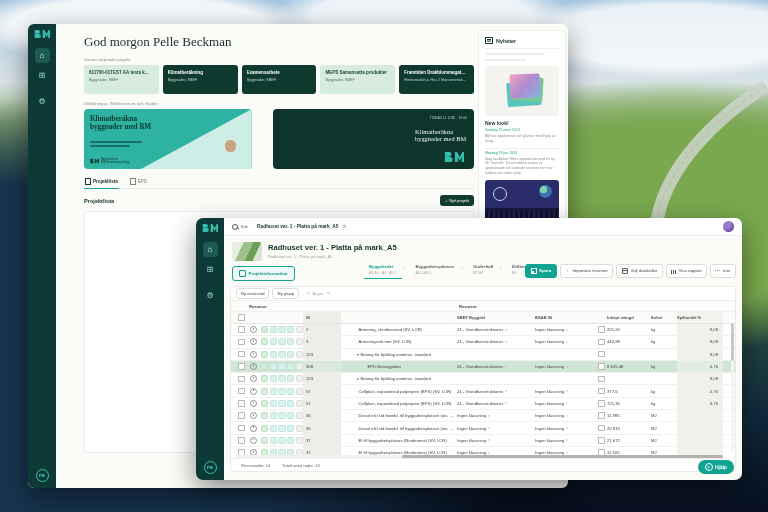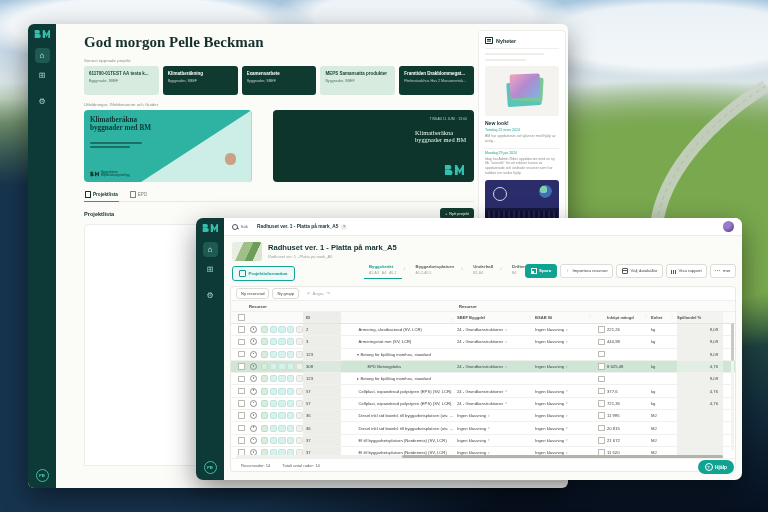--- a/index.html
+++ b/index.html
@@ -28,29 +28,29 @@
   .rail .nav{margin-top:9px;display:flex;flex-direction:column;gap:5px;align-items:center}
   .icon-btn{width:15px;height:15px;border-radius:4px;display:flex;align-items:center;
             justify-content:center;color:#9fd8cd;font-size:8px;line-height:1}
   .icon-btn.active{background:#1d5a50;color:#eafffb}
   .icon-btn.gear{margin-top:6px}
   .rail .avatar{margin-top:auto;margin-bottom:6px;width:13px;height:13px;border-radius:50%;
      border:1px solid #35c0ad;color:#3fd0bb;font-size:4.4px;display:flex;align-items:center;
      justify-content:center;font-weight:bold;box-sizing:border-box}
   
   .bmain{position:absolute;left:56px;top:8px;width:390px}
-  .greet{font-family:"Liberation Serif",serif;font-size:15px;font-weight:bold;color:#17302c;margin:2px 0 0}
+  .greet{font-family:"Liberation Serif",serif;font-size:13px;font-weight:normal;color:#17302c;margin:2px 0 0}
   .lbl{font-size:4.4px;color:#8a938f;margin:7px 0 3px}
   .cards{display:flex;gap:4px}
   .pcard{flex:1;border-radius:3px;padding:5px;height:29px;box-sizing:border-box;cursor:pointer;min-width:0}
   .pcard.light{background:#d8ebdf;color:#123f35}
   .pcard.dark{background:#0e3a2f;color:#fff}
   .pcard .t{font-size:4.5px;font-weight:bold;white-space:nowrap;overflow:hidden;text-overflow:ellipsis}
   .pcard .s{font-size:3.7px;opacity:.72;margin-top:2.5px;white-space:nowrap;overflow:hidden;text-overflow:ellipsis}
-  .promos{display:flex;gap:21px;height:72px;margin-top:1px}
+  .promos{display:flex;gap:21px;height:60px;margin-top:1px}
   .promo{border-radius:4px;position:relative;overflow:hidden;cursor:pointer}
   .promo1{flex:1;background:#2eb2a2}
   .promo1 .tri{position:absolute;inset:0;background:#cdeee6;clip-path:polygon(100% 0,100% 100%,34% 100%)}
   .promo1 .pt{position:absolute;left:6px;top:7px;width:72px;font-family:"Liberation Serif",serif;
       font-size:7.2px;line-height:1.05;font-weight:bold;color:#0d3a33}
   .pbar{position:absolute;height:1.6px;background:#0d3a33;opacity:.55;border-radius:1px}
   .promo1 .person{position:absolute;right:7px;bottom:0;width:30px;height:36px;border-radius:3px 3px 0 0;
       background:radial-gradient(60% 42% at 50% 24%, #b9b2a6 0 60%, transparent 62%),
                  radial-gradient(34% 22% at 50% 30%, #caa castle 0, transparent 0),
                  linear-gradient(180deg, transparent 40%, #2e2d2b 42%)}

